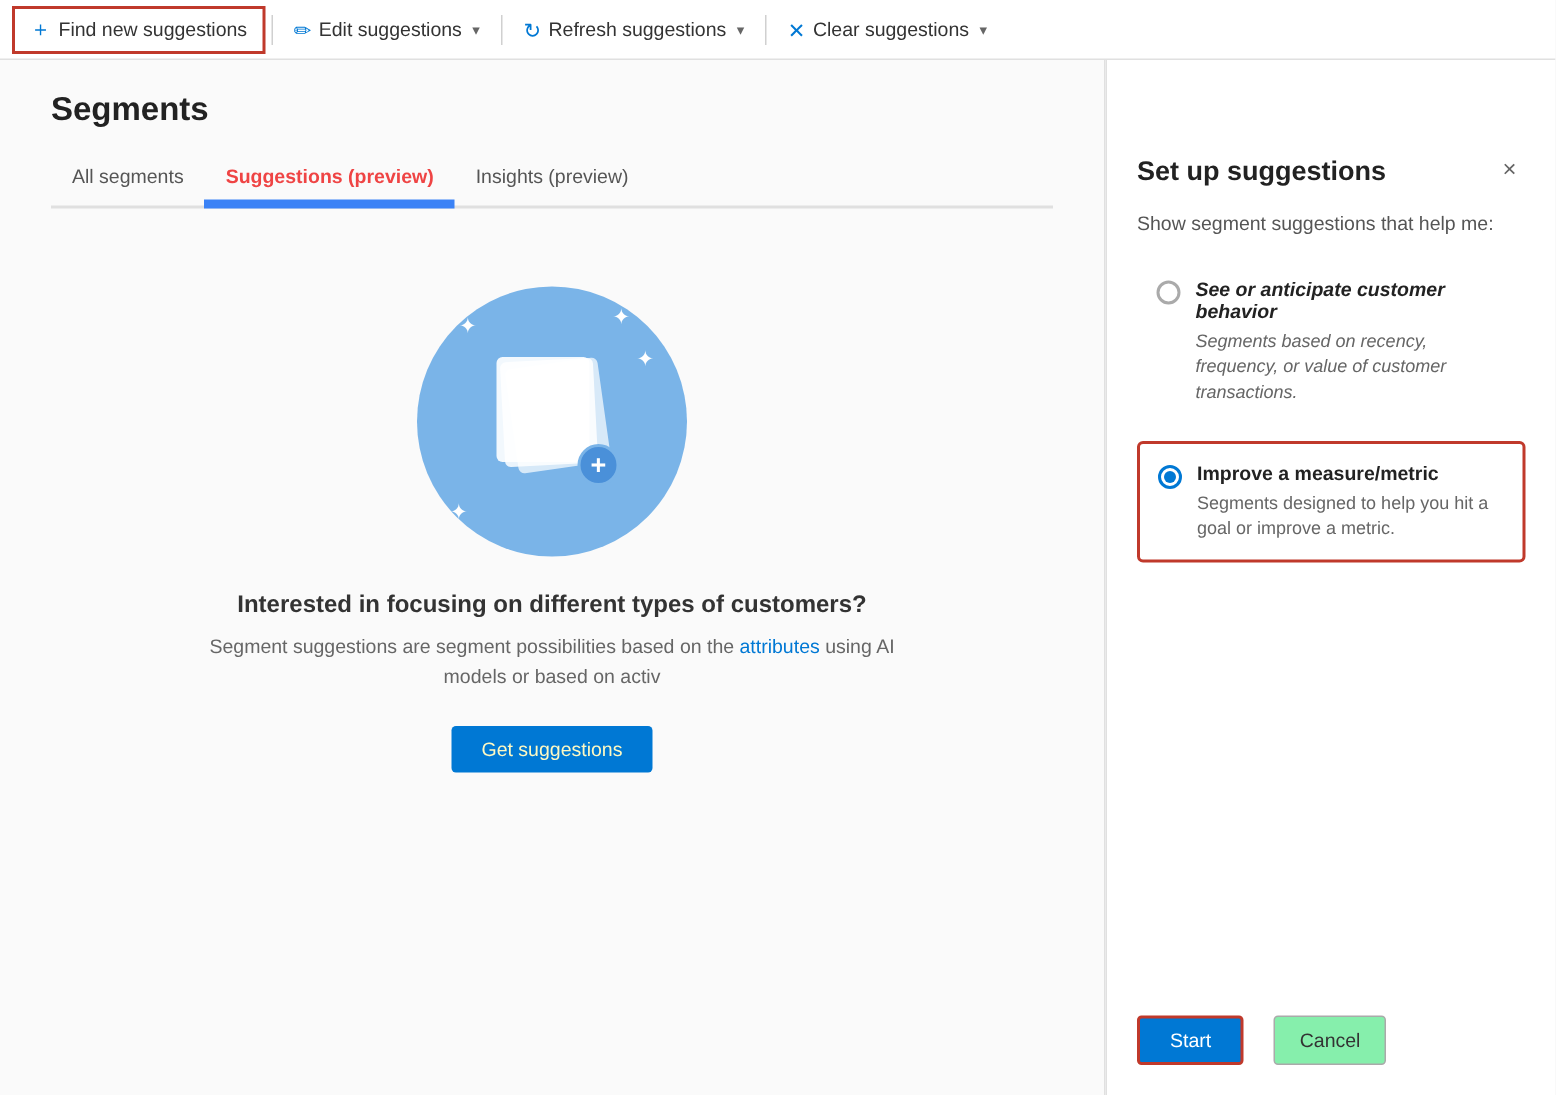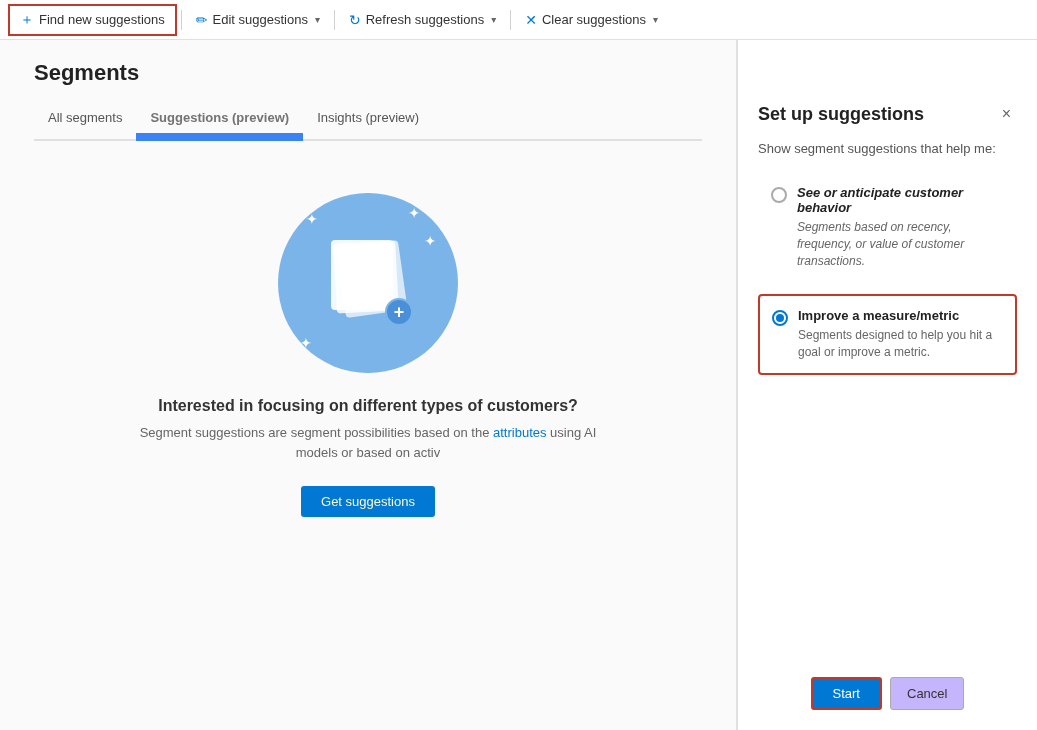--- a/index.html
+++ b/index.html
@@ -66,22 +66,22 @@
     }
     .tab {
       padding: 8px 14px;
       font-size: 13px;
       color: #555;
       cursor: pointer;
       border-bottom: 3px solid transparent;
       margin-bottom: -2px;
     }
     .tab.active {
-      color: #737373;
-      border-bottom: 8px solid #3b82f6;
+      color: #ef4444;
+      border-bottom: 6px solid #3b82f6;
       font-weight: 600;
     }
 
     
     .center-content {
       display: flex;
       flex-direction: column;
       align-items: center;
       padding-top: 20px;
     }
@@ -267,37 +267,37 @@
     }
     .option-desc {
       font-size: 12px;
       color: #666;
       line-height: 1.4;
     }
 
     .panel-footer {
       margin-top: auto;
       display: flex;
-      justify-content: center;
-      gap: 8px;
+      justify-content: flex-start;
+      gap: 20px;
     }
 
     .start-btn {
       background: #0078d4;
       color: white;
       border: 2px solid #c0392b;
       padding: 7px 20px;
       font-size: 13px;
       border-radius: 3px;
       cursor: pointer;
       font-weight: 500;
     }
 
     .cancel-btn {
-      background: #c4b5fd;
+      background: #86efac;
       color: #333;
       border: 1px solid #aaa;
       padding: 7px 16px;
       font-size: 13px;
       border-radius: 3px;
       cursor: pointer;
     }
   </style>
 </head>
 <body>

